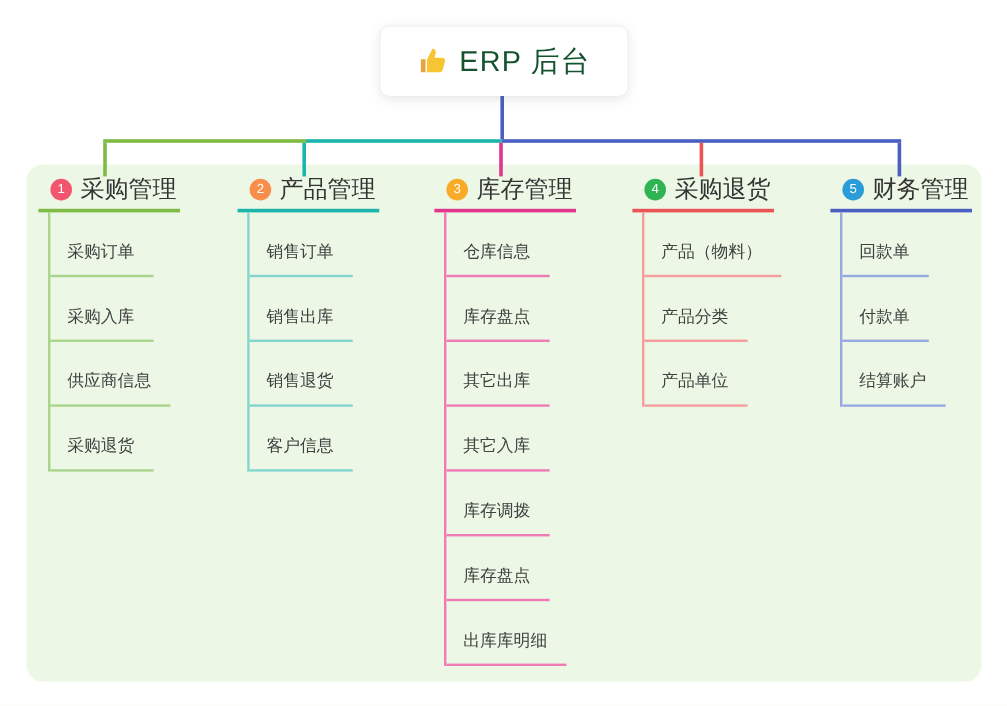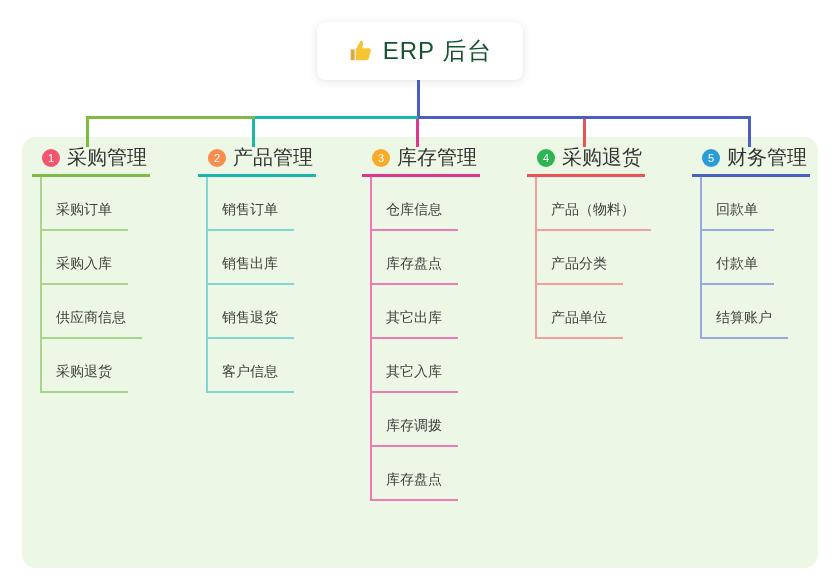--- a/index.html
+++ b/index.html
@@ -106,20 +106,21 @@
       <span class="badge">3</span>
       <span class="branch-label">库存管理</span>
     </div>
     <div class="children">
           <div class="child">仓库信息</div>
           <div class="child">库存盘点</div>
           <div class="child">其它出库</div>
           <div class="child">其它入库</div>
           <div class="child">库存调拨</div>
           <div class="child">库存盘点</div>
+          <div class="child">出库库明细</div>
         </div>
   </div>
       <div class="branch pos-3" style="--line: #ea5455; --cline: #f49e9e; --badge: #2fb454;">
     <div class="branch-title">
       <span class="badge">4</span>
       <span class="branch-label">采购退货</span>
     </div>
     <div class="children">
           <div class="child">产品（物料）</div>
           <div class="child">产品分类</div>

